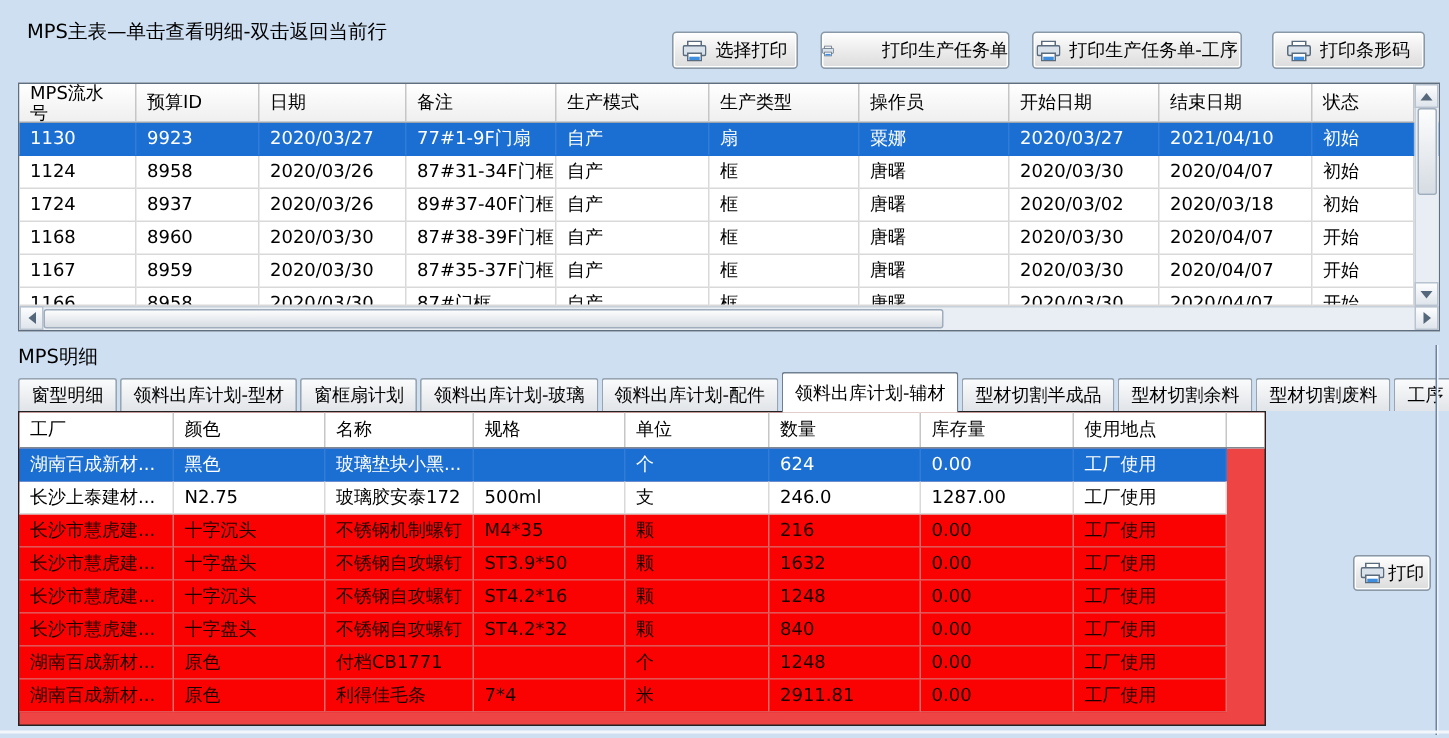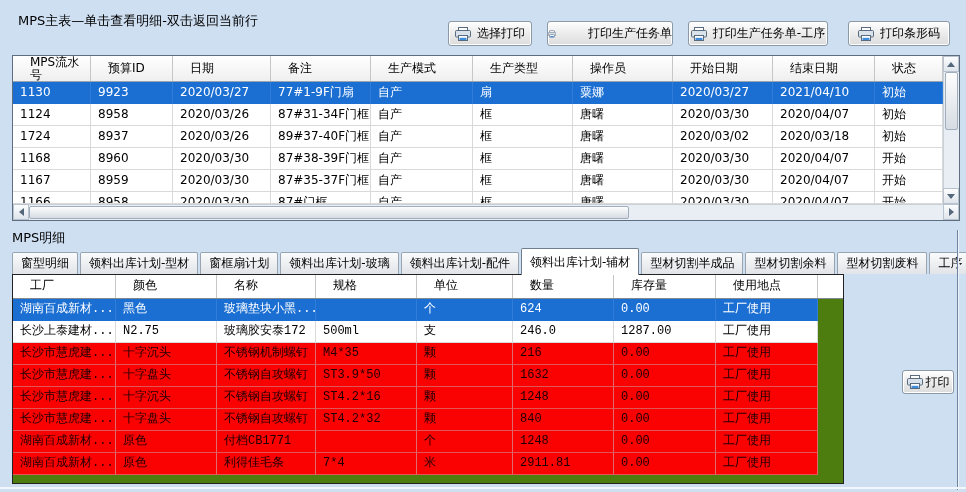--- a/index.html
+++ b/index.html
@@ -33,21 +33,21 @@
     box-shadow:inset 0 0 0 1px #ffffff; font-size:12px;
   }
 
   
   #grid1 {
     position:absolute; left:12px; top:55px; width:948px; height:166px;
     background:#fff; border:1px solid #5f6f7f;
   }
   .hrow { display:flex; height:26px; background:linear-gradient(#ffffff,#efefef); border-bottom:1px solid #9aa4ae; }
   .hcell {
-    display:flex; align-items:center; padding-left:17px;
+    display:flex; align-items:center; padding-left:7px;
     border-right:1px solid #c6c6c6; overflow:hidden;
     line-height:13px; white-space:normal;
   }
   .g1-row { display:flex; height:22px; background:#fff; }
   .g1-row .cell {
     line-height:21px; padding-left:7px; overflow:hidden; white-space:nowrap;
     border-right:1px solid #d9d9d9; border-bottom:1px solid #d9d9d9;
   }
   .g1-row.sel { background:#1b6fd3; color:#fff; }
   .g1-row.sel .cell { border-right-color:#2f7cd9; border-bottom-color:#1b6fd3; }
@@ -91,21 +91,21 @@
     border-radius:2px 2px 0 0; font-size:12px; white-space:nowrap;
   }
   .tab.active {
     height:27px; background:#fff; border-color:#6f7f8f;
     position:relative; z-index:3; margin-bottom:-1px;
   }
 
   
   #grid2 {
     position:absolute; left:12px; top:274px; width:832px; height:210px;
-    background:#4d7c0f; border:1px solid #222; z-index:2;font-family:Liberation Mono, monospace;
+    background:#ef4444; border:1px solid #222; z-index:2;
   }
   #g2-header .hrow { height:24px; background:#fff; border-bottom:1px solid #808890; }
   .g2-row { display:flex; height:22px; width:805px; background:#fff; }
   .g2-row .cell {
     line-height:21px; padding-left:7px; overflow:hidden; white-space:nowrap;
     border-right:1px solid #d9d9d9; border-bottom:1px solid #d9d9d9;
   }
   .g2-row.sel { background:#1b6fd3; color:#fff; }
   .g2-row.sel .cell { border-right-color:#2f7cd9; border-bottom-color:#1b6fd3; }
   .g2-row.alert { background:#fb0202; color:#1d0000; }

